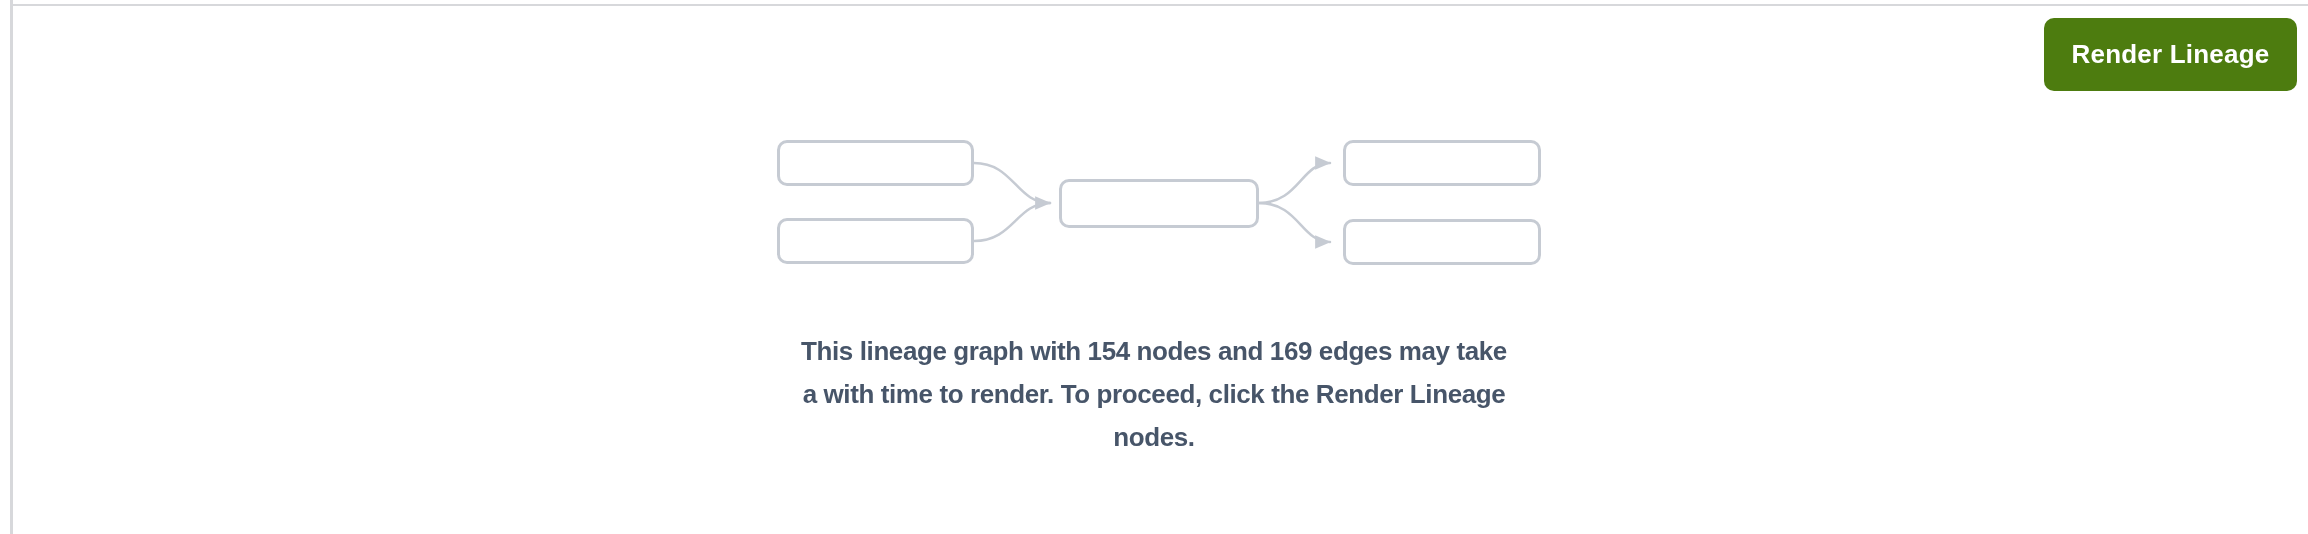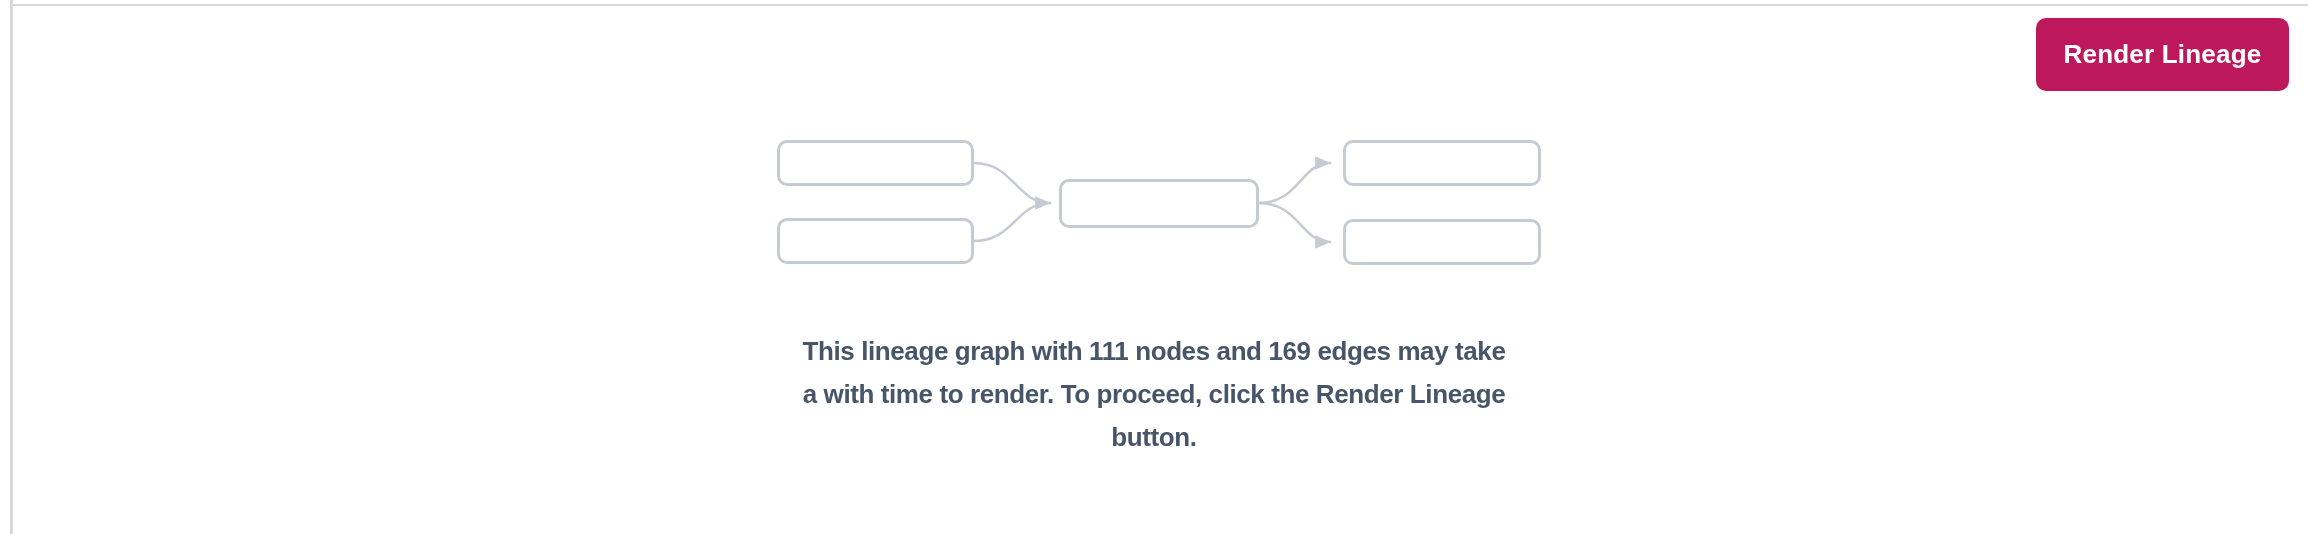--- a/index.html
+++ b/index.html
@@ -21,23 +21,23 @@
     background: #d7d8db;
   }
   .panel-left-border {
     position: absolute;
     left: 10px; top: 0; bottom: 0; width: 3px;
     background: #d7d8db;
   }
   
   .render-btn {
     position: absolute;
-    top: 18px; right: 19px;
+    top: 18px; right: 11px;
     width: 253px; height: 73px;
-    background: #be185d;
+    background: #4d7c0f;
     border: none;
     border-radius: 10px;
     color: #ffffff;
     font-family: "Liberation Sans", sans-serif;
     font-weight: bold;
     font-size: 26px;
     letter-spacing: 0.2px;
     cursor: pointer;
     display: flex;
     align-items: center;
@@ -113,20 +113,20 @@
         <path class="edge" d="M497,67 C537,67 539,106 568,106" marker-end="url(#arrowhead)"></path>
       </svg>
       <div class="node-box node-tl"></div>
       <div class="node-box node-bl"></div>
       <div class="node-box node-mid"></div>
       <div class="node-box node-tr"></div>
       <div class="node-box node-br"></div>
     </div>
 
     <div class="message">
-      <div>This lineage graph with 111 nodes and 169 edges may take</div>
+      <div>This lineage graph with 154 nodes and 169 edges may take</div>
       <div>a with time to render. To proceed, click the Render Lineage</div>
-      <div>button.</div>
+      <div>nodes.</div>
     </div>
 
   </div>
 
 </div>
 
 </body></html>

